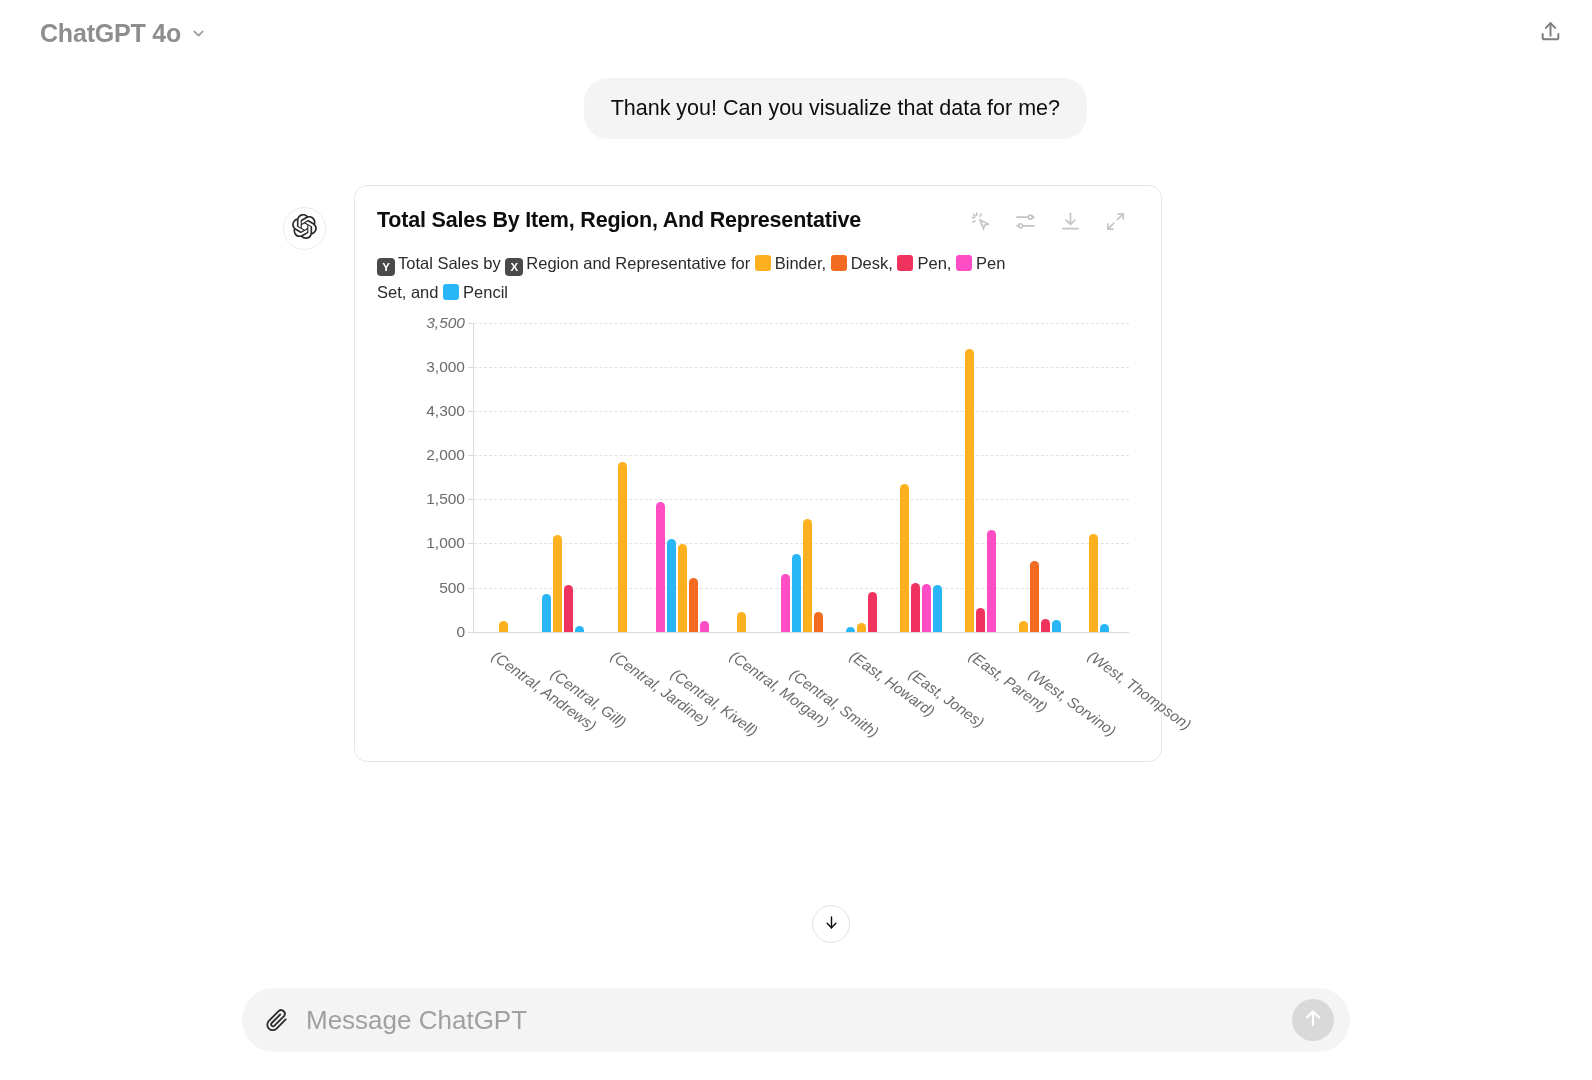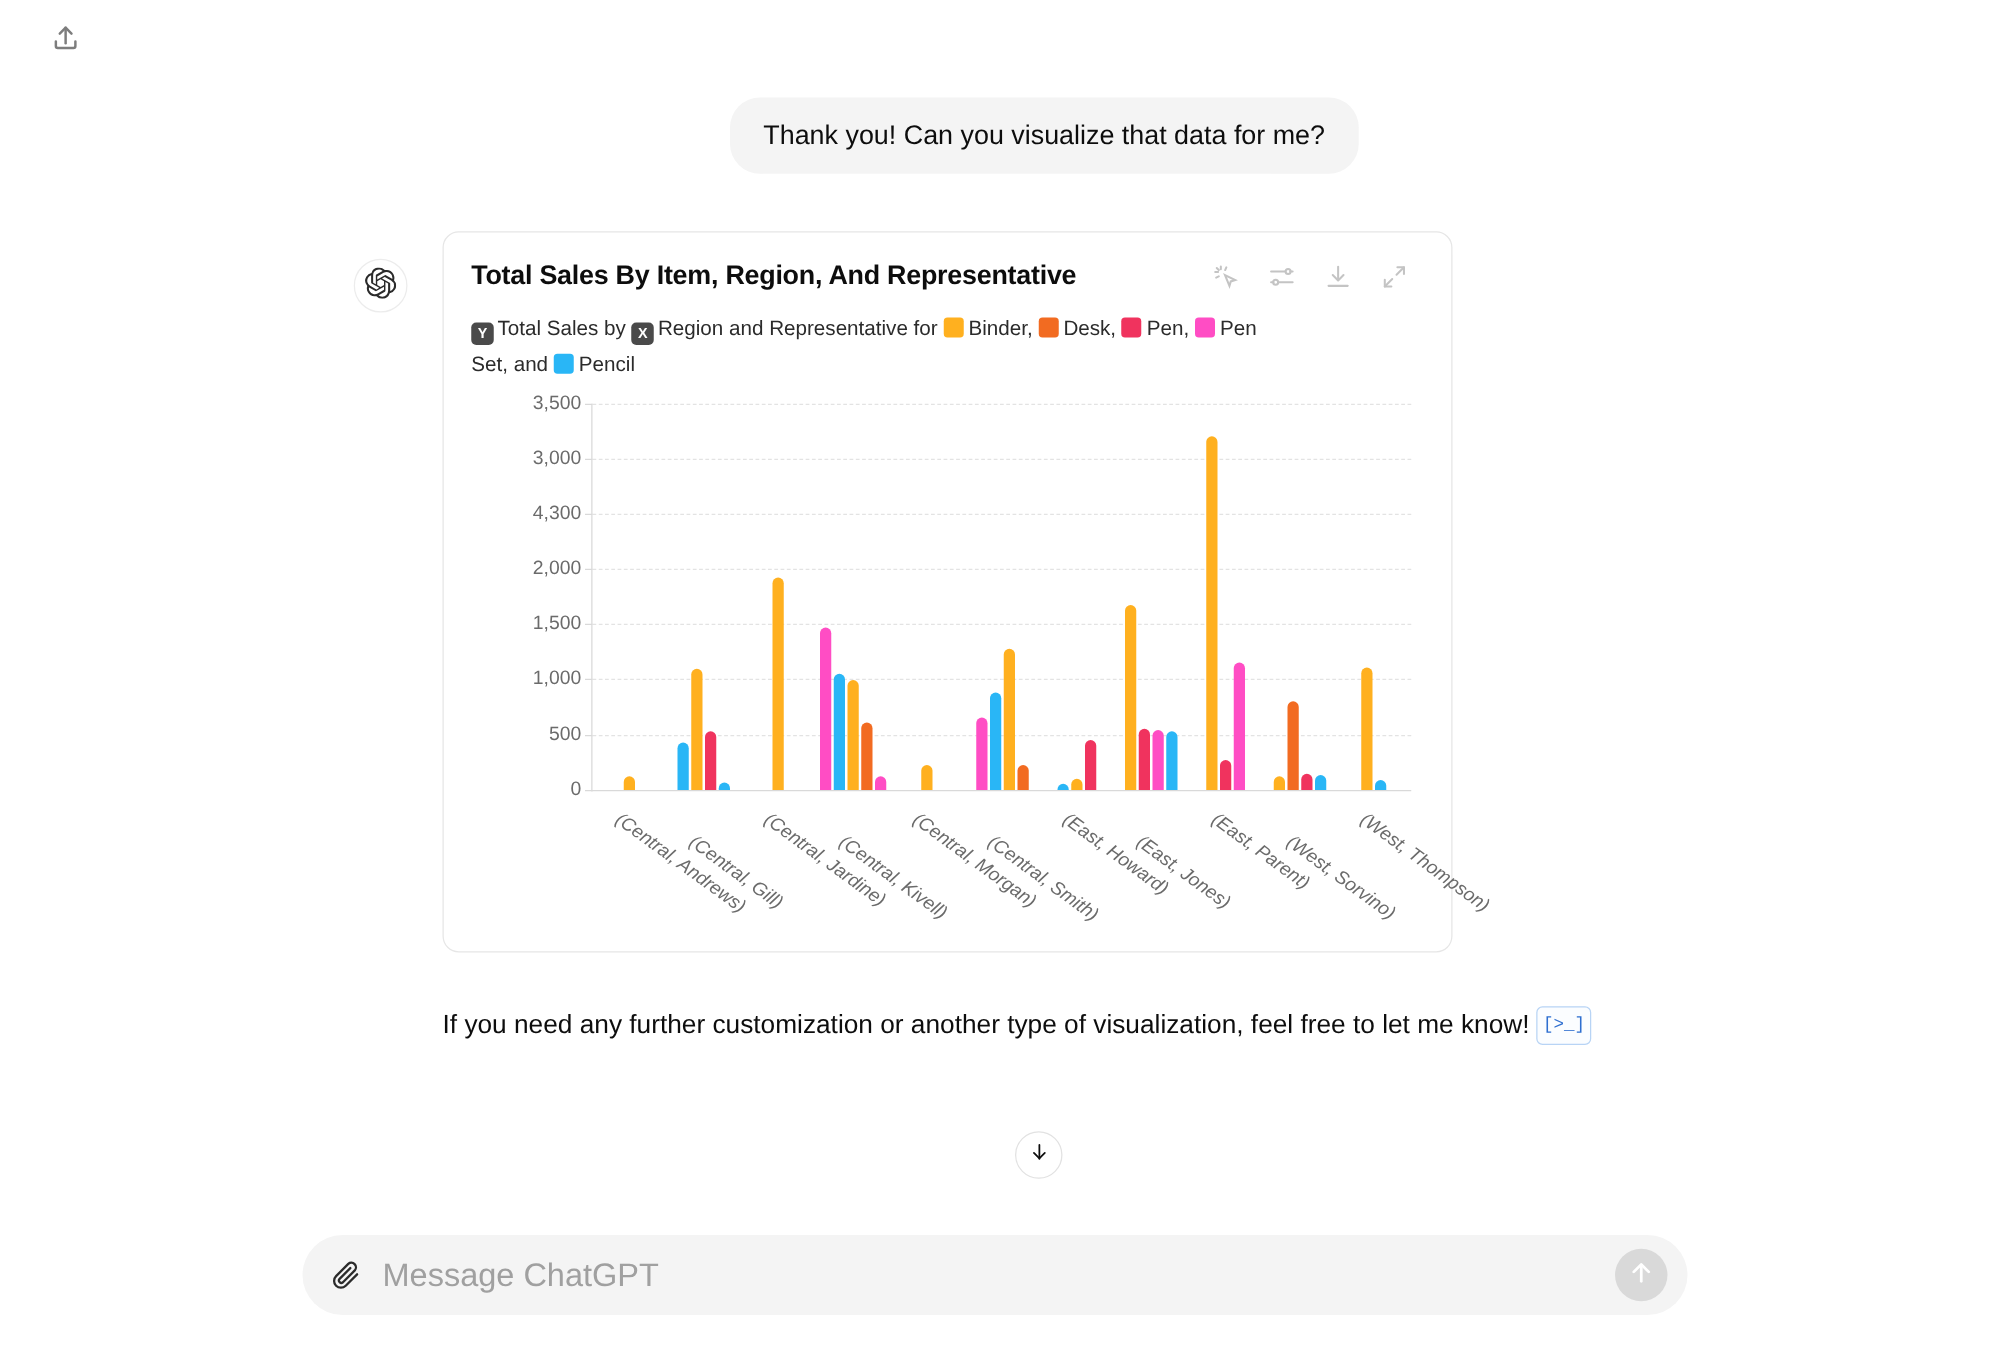--- a/index.html
+++ b/index.html
@@ -129,20 +129,28 @@
   .msg-input::placeholder { color: #a0a0a0; }
   .send-btn {
     width: 42px; height: 42px; border-radius: 50%; background: #d9d9d9;
     display: flex; align-items: center; justify-content: center; cursor: pointer; color: #fff;
   }
 </style>
 </head>
 <body>
 
 <div class="topbar">
+  <div class="model-picker">
+    <span class="model-name">ChatGPT 4o</span>
+    <span class="chev">
+      <svg viewBox="0 0 24 24" width="17" height="17" fill="none" stroke="currentColor" stroke-width="2.2" stroke-linecap="round" stroke-linejoin="round">
+          <polyline points="6 9 12 15 18 9"></polyline>
+        </svg>
+    </span>
+  </div>
   <div class="share-btn">
     <span>
       <svg viewBox="0 0 24 24" width="25" height="25" fill="none" stroke="currentColor" stroke-width="1.9" stroke-linecap="round" stroke-linejoin="round">
         <path d="M12 16V4"></path>
           <polyline points="7.5 8.5 12 4 16.5 8.5"></polyline>
           <path d="M4.5 14.5v3.5a1.5 1.5 0 0 0 1.5 1.5h12a1.5 1.5 0 0 0 1.5-1.5v-3.5"></path>
       </svg>
     </span>
   </div>
 </div>
@@ -223,21 +231,21 @@
                 <div class="gridline" style="top: 42.8571%;"></div>
                 <div class="ytick" style="top: 42.8571%;">2,000</div>
                 <div class="ytickmark" style="top: 42.8571%;"></div>
                 <div class="gridline" style="top: 28.5714%;"></div>
                 <div class="ytick" style="top: 28.5714%;">4,300</div>
                 <div class="ytickmark" style="top: 28.5714%;"></div>
                 <div class="gridline" style="top: 14.2857%;"></div>
                 <div class="ytick" style="top: 14.2857%;">3,000</div>
                 <div class="ytickmark" style="top: 14.2857%;"></div>
                 <div class="gridline" style="top: 0%;"></div>
-                <div class="ytick" style="top: 0%;">3,500</div>
+                <div class="ytick" style="top: 0%; font-style: italic;">3,500</div>
                 <div class="ytickmark" style="top: 0%;"></div>
               </div>
             <div class="bars" id="bars">
                 <div class="group">
                   <div class="bar" style="height: 3.42857%; background: rgb(255, 176, 31);"></div>
                 </div>
                 <div class="group">
                   <div class="bar" style="height: 12.2857%; background: rgb(41, 182, 246);"></div>
                   <div class="bar" style="height: 31.4286%; background: rgb(255, 176, 31);"></div>
                   <div class="bar" style="height: 15.1429%; background: rgb(240, 51, 94);"></div>
@@ -300,24 +308,20 @@
               <div class="xlab" style="left: 383.636px; top: 8px;">(East, Howard)</div>
               <div class="xlab" style="left: 443.273px; top: 26px;">(East, Jones)</div>
               <div class="xlab" style="left: 502.909px; top: 8px;">(East, Parent)</div>
               <div class="xlab" style="left: 562.545px; top: 26px;">(West, Sorvino)</div>
               <div class="xlab" style="left: 622.182px; top: 8px;">(West, Thompson)</div>
             </div>
         </div>
       </div>
 
       <div class="prose">
-        <p>
-          <span>If you need any further customization or another type of visualization, feel free to let me know!</span>
-          <span class="codebadge">[&gt;_]</span>
-        </p>
       </div>
 
     </div>
   </div>
 </div>
 
 <div class="scroll-down">
   <span>
     <svg viewBox="0 0 24 24" width="19" height="19" fill="none" stroke="#0d0d0d" stroke-width="1.8" stroke-linecap="round" stroke-linejoin="round">
         <path d="M12 5v14"></path>

